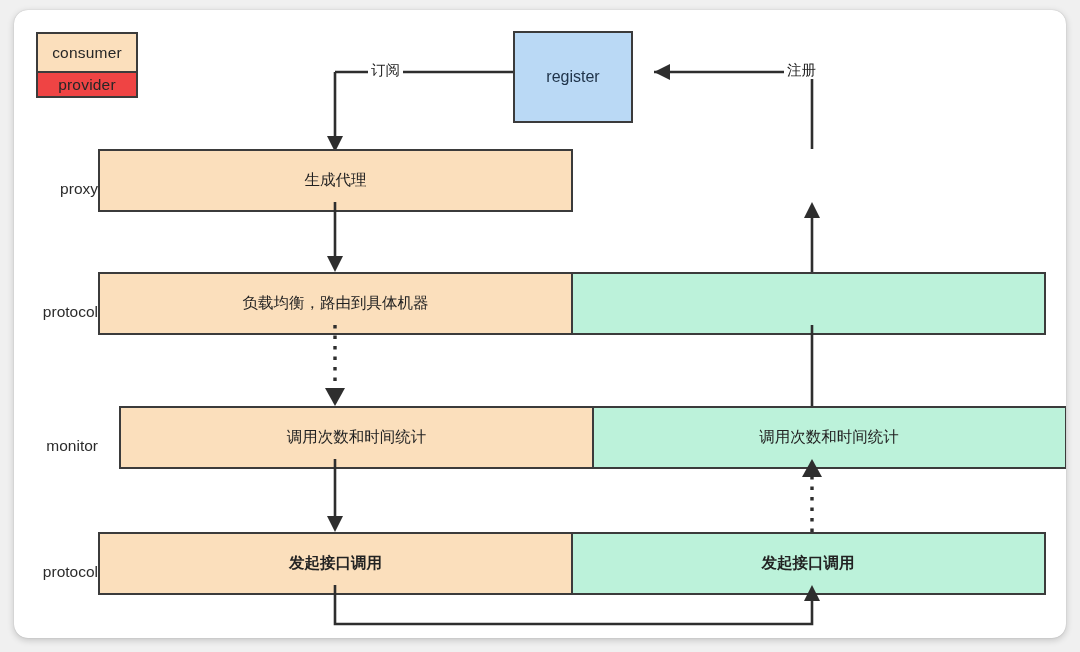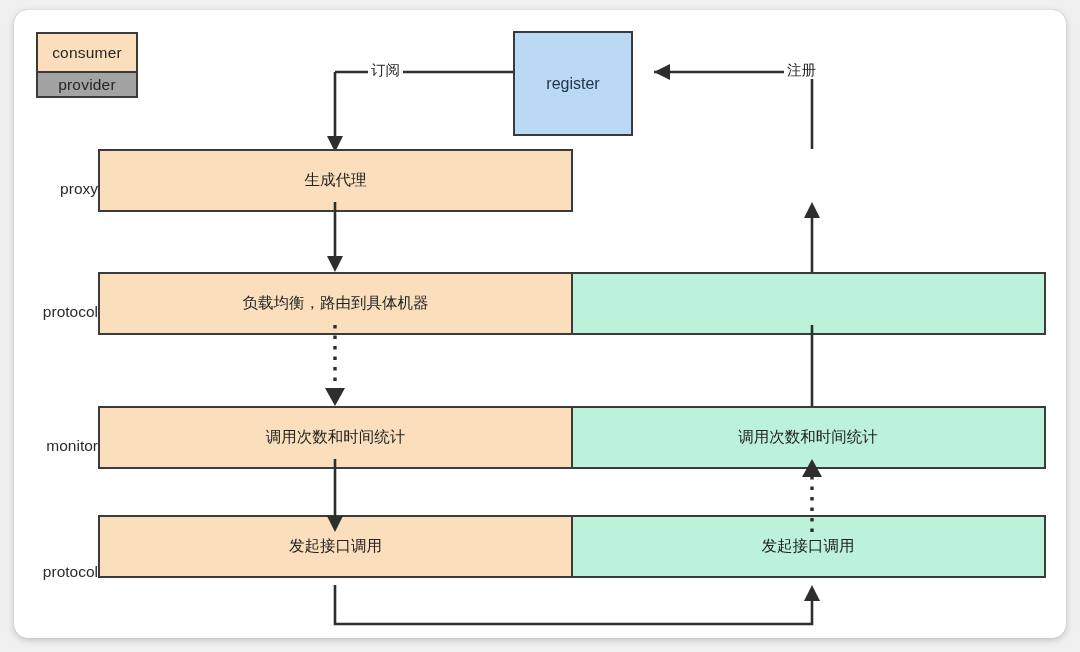--- a/index.html
+++ b/index.html
@@ -37,27 +37,27 @@
     align-items: center;
     justify-content: center;
     letter-spacing: 0.2px;
   }
   #legend-consumer {
     left: 22px; top: 22px; width: 102px; height: 42px;
     background: #fbdfbc;
   }
   #legend-provider {
     left: 22px; top: 61px; width: 102px; height: 27px;
-    background: #a3a3a3;
+    background: #ef4444;
   }
 
   
   #register-node {
     position: absolute;
-    left: 499px; top: 21px; width: 120px; height: 105px;
+    left: 499px; top: 21px; width: 120px; height: 92px;
     background: #bad9f5;
     border: 2.5px solid #3b3b3b;
     box-sizing: border-box;
     display: flex; align-items: center; justify-content: center;
     font-size: 16px;
     color: #20344a;
   }
 
   
   .row-label {
@@ -155,33 +155,33 @@
       <span>负载均衡，路由到具体机器</span>
     </div>
     <div class="half provider">
       <span></span>
     </div>
   </div>
 
   <div class="row-label-wrap" style="top:428px;">
     <div class="row-label">monitor</div>
   </div>
-  <div class="layer-row" style="top:396px;">
+  <div class="layer-row" style="top:396px;margin-left:21px;">
     <div class="half consumer">
       <span>调用次数和时间统计</span>
     </div>
     <div class="half provider">
       <span>调用次数和时间统计</span>
     </div>
   </div>
 
   <div class="row-label-wrap" style="top:554px;">
     <div class="row-label">protocol</div>
   </div>
-  <div class="layer-row" style="top:505px;">
+  <div class="layer-row" style="top:522px;font-weight:bold;">
     <div class="half consumer">
       <span>发起接口调用</span>
     </div>
     <div class="half provider">
       <span>发起接口调用</span>
     </div>
   </div>
 
   <svg id="edges-over" viewBox="0 0 1052 628">
     <g stroke="#2e2e2e" stroke-width="2.6" fill="none">

